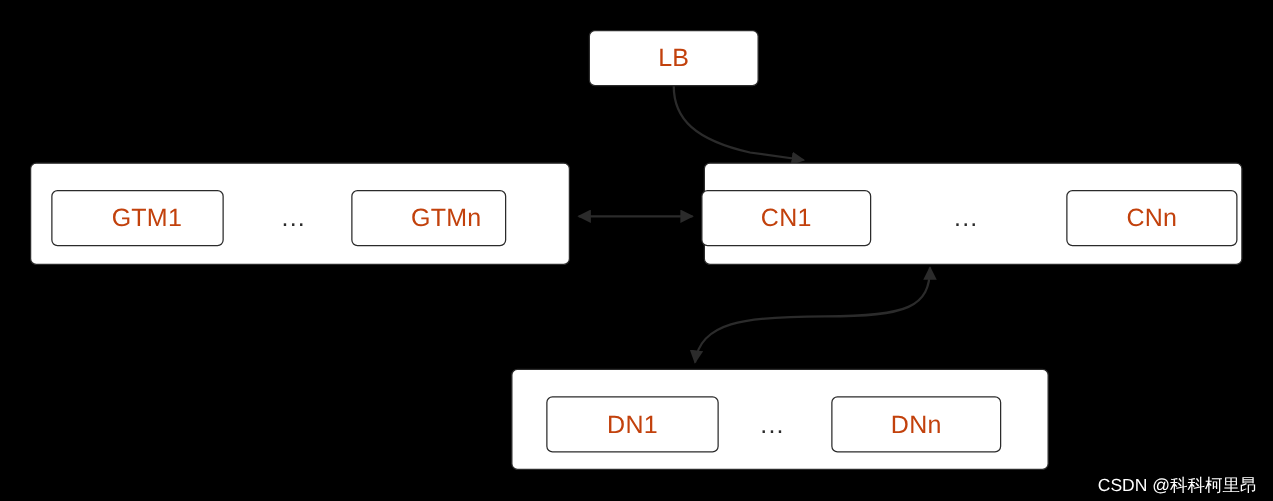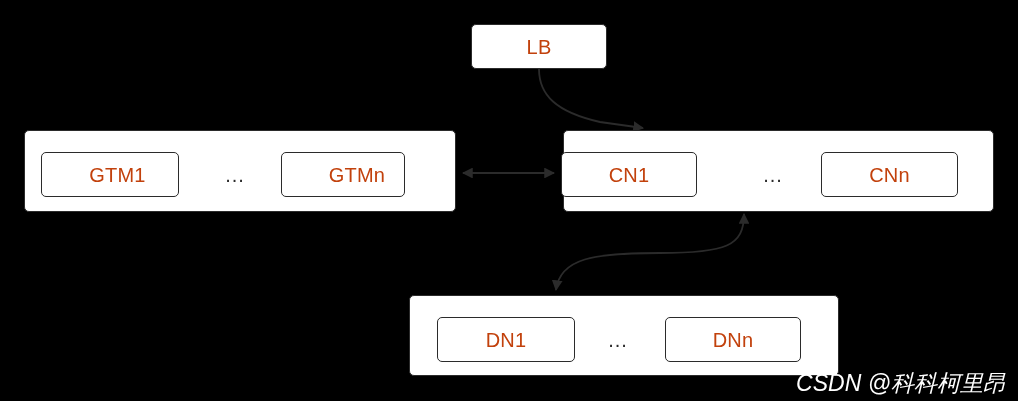--- a/index.html
+++ b/index.html
@@ -68,21 +68,21 @@
   #gtmn-box  { left: 281px; top: 152px; width: 124px; height: 45px; padding-left: 28px; }
   
   #cn-group {
     left: 563px;
     top: 130px;
     width: 431px;
     height: 82px;
   }
   #cn1-box  { left: 561px; top: 152px; width: 136px; height: 45px; }
   #cn-ellipsis { left: 738px; top: 152px; width: 70px; height: 45px; }
-  #cnn-box  { left: 821px; top: 152px; width: 137px; height: 45px; }
+  #cnn-box  { left: 853px; top: 152px; width: 137px; height: 45px; }
   
   #dn-group {
     left: 409px;
     top: 295px;
     width: 430px;
     height: 81px;
   }
   #dn1-box  { left: 437px; top: 317px; width: 138px; height: 45px; }
   #dn-ellipsis { left: 583px; top: 317px; width: 70px; height: 45px; }
   #dnn-box  { left: 665px; top: 317px; width: 136px; height: 45px; }
@@ -94,24 +94,23 @@
     width: 1018px;
     height: 401px;
     pointer-events: none;
   }
   
   #watermark {
     position: absolute;
     right: 12px;
     bottom: 6px;
     color: #ffffff;
-    font-size: 23px;
+    font-size: 14px;
     line-height: 1;
     white-space: nowrap;
-    font-style: italic;
   }
 </style>
 </head>
 <body>
 
 <div id="canvas">
 
   <svg id="connectors" viewBox="0 0 1018 401" xmlns="http://www.w3.org/2000/svg">
     <defs>
       <marker id="arrow-end" viewBox="0 0 10 10" refX="9" refY="5" markerWidth="6" markerHeight="6" orient="auto-start-reverse">

